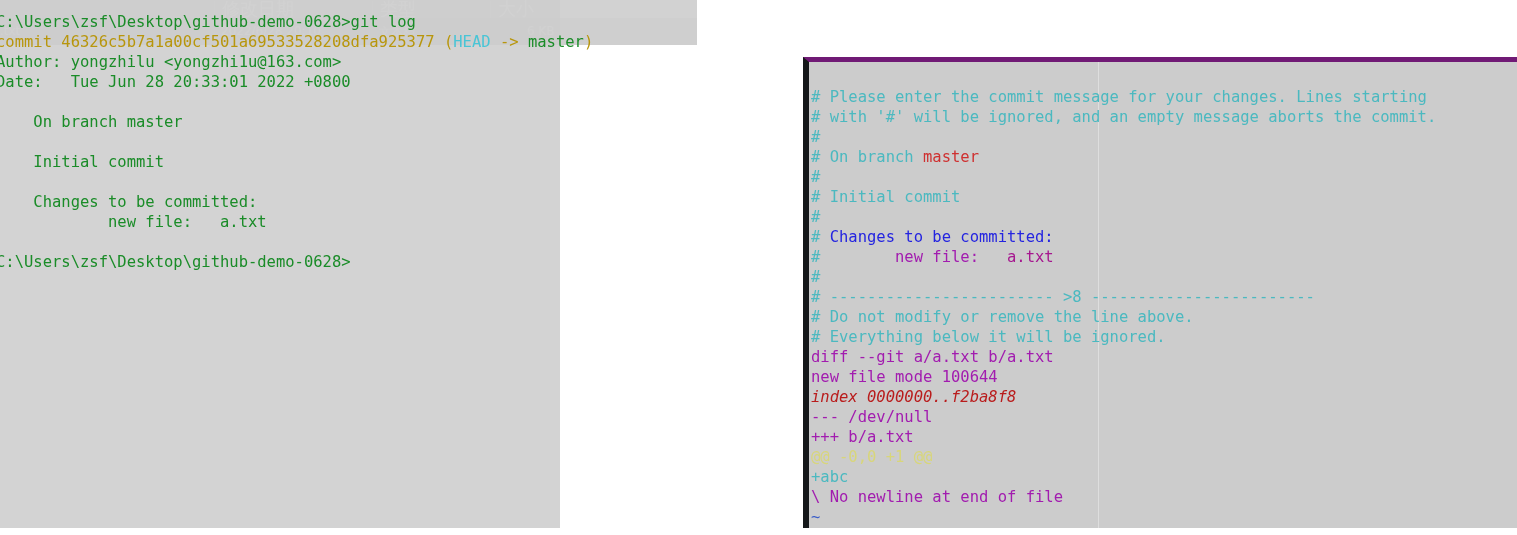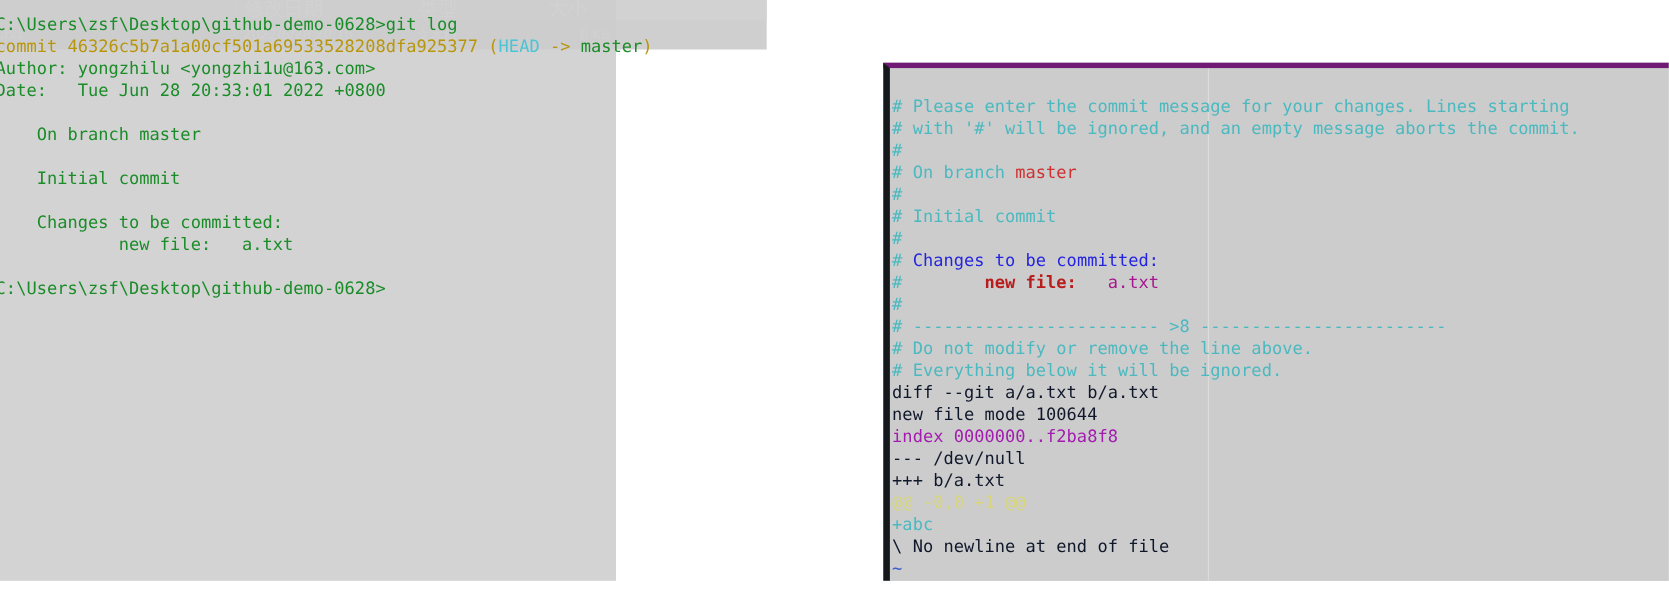--- a/index.html
+++ b/index.html
@@ -59,24 +59,24 @@
     position:absolute;left:289px;top:0;width:1px;height:100%;
     background:rgba(255,255,255,0.35);
   }
   #vim-right .vlines{
     position:absolute;left:2px;top:25px;width:720px;
     font-size:15.5px;line-height:20px;white-space:pre;
   }
   .v-cmt{color:#4bb9c0;}
   .v-red{color:#cf3030;}
   .v-blue{color:#2424e0;}
-  .v-green{color:#b91c1c;font-weight:bold;}
+  .v-green{color:#a21caf;}
   .v-magenta{color:#a6178f;}
-  .v-diffgreen{color:#0f172a;}
-  .v-index{color:#a21caf;}
+  .v-diffgreen{color:#a21caf;}
+  .v-index{color:#b91c1c;font-style:italic;}
   .v-hunk{color:#d8d67a;}
   .v-add{color:#4bb9c0;}
   .v-tilde{color:#3b5ec9;}
 </style>
 </head>
 <body>
 
 <div id="explorer-bg">
   <div class="hdr">
       <div class="col" style="left: 214px; width: 150px;">修改日期</div>

